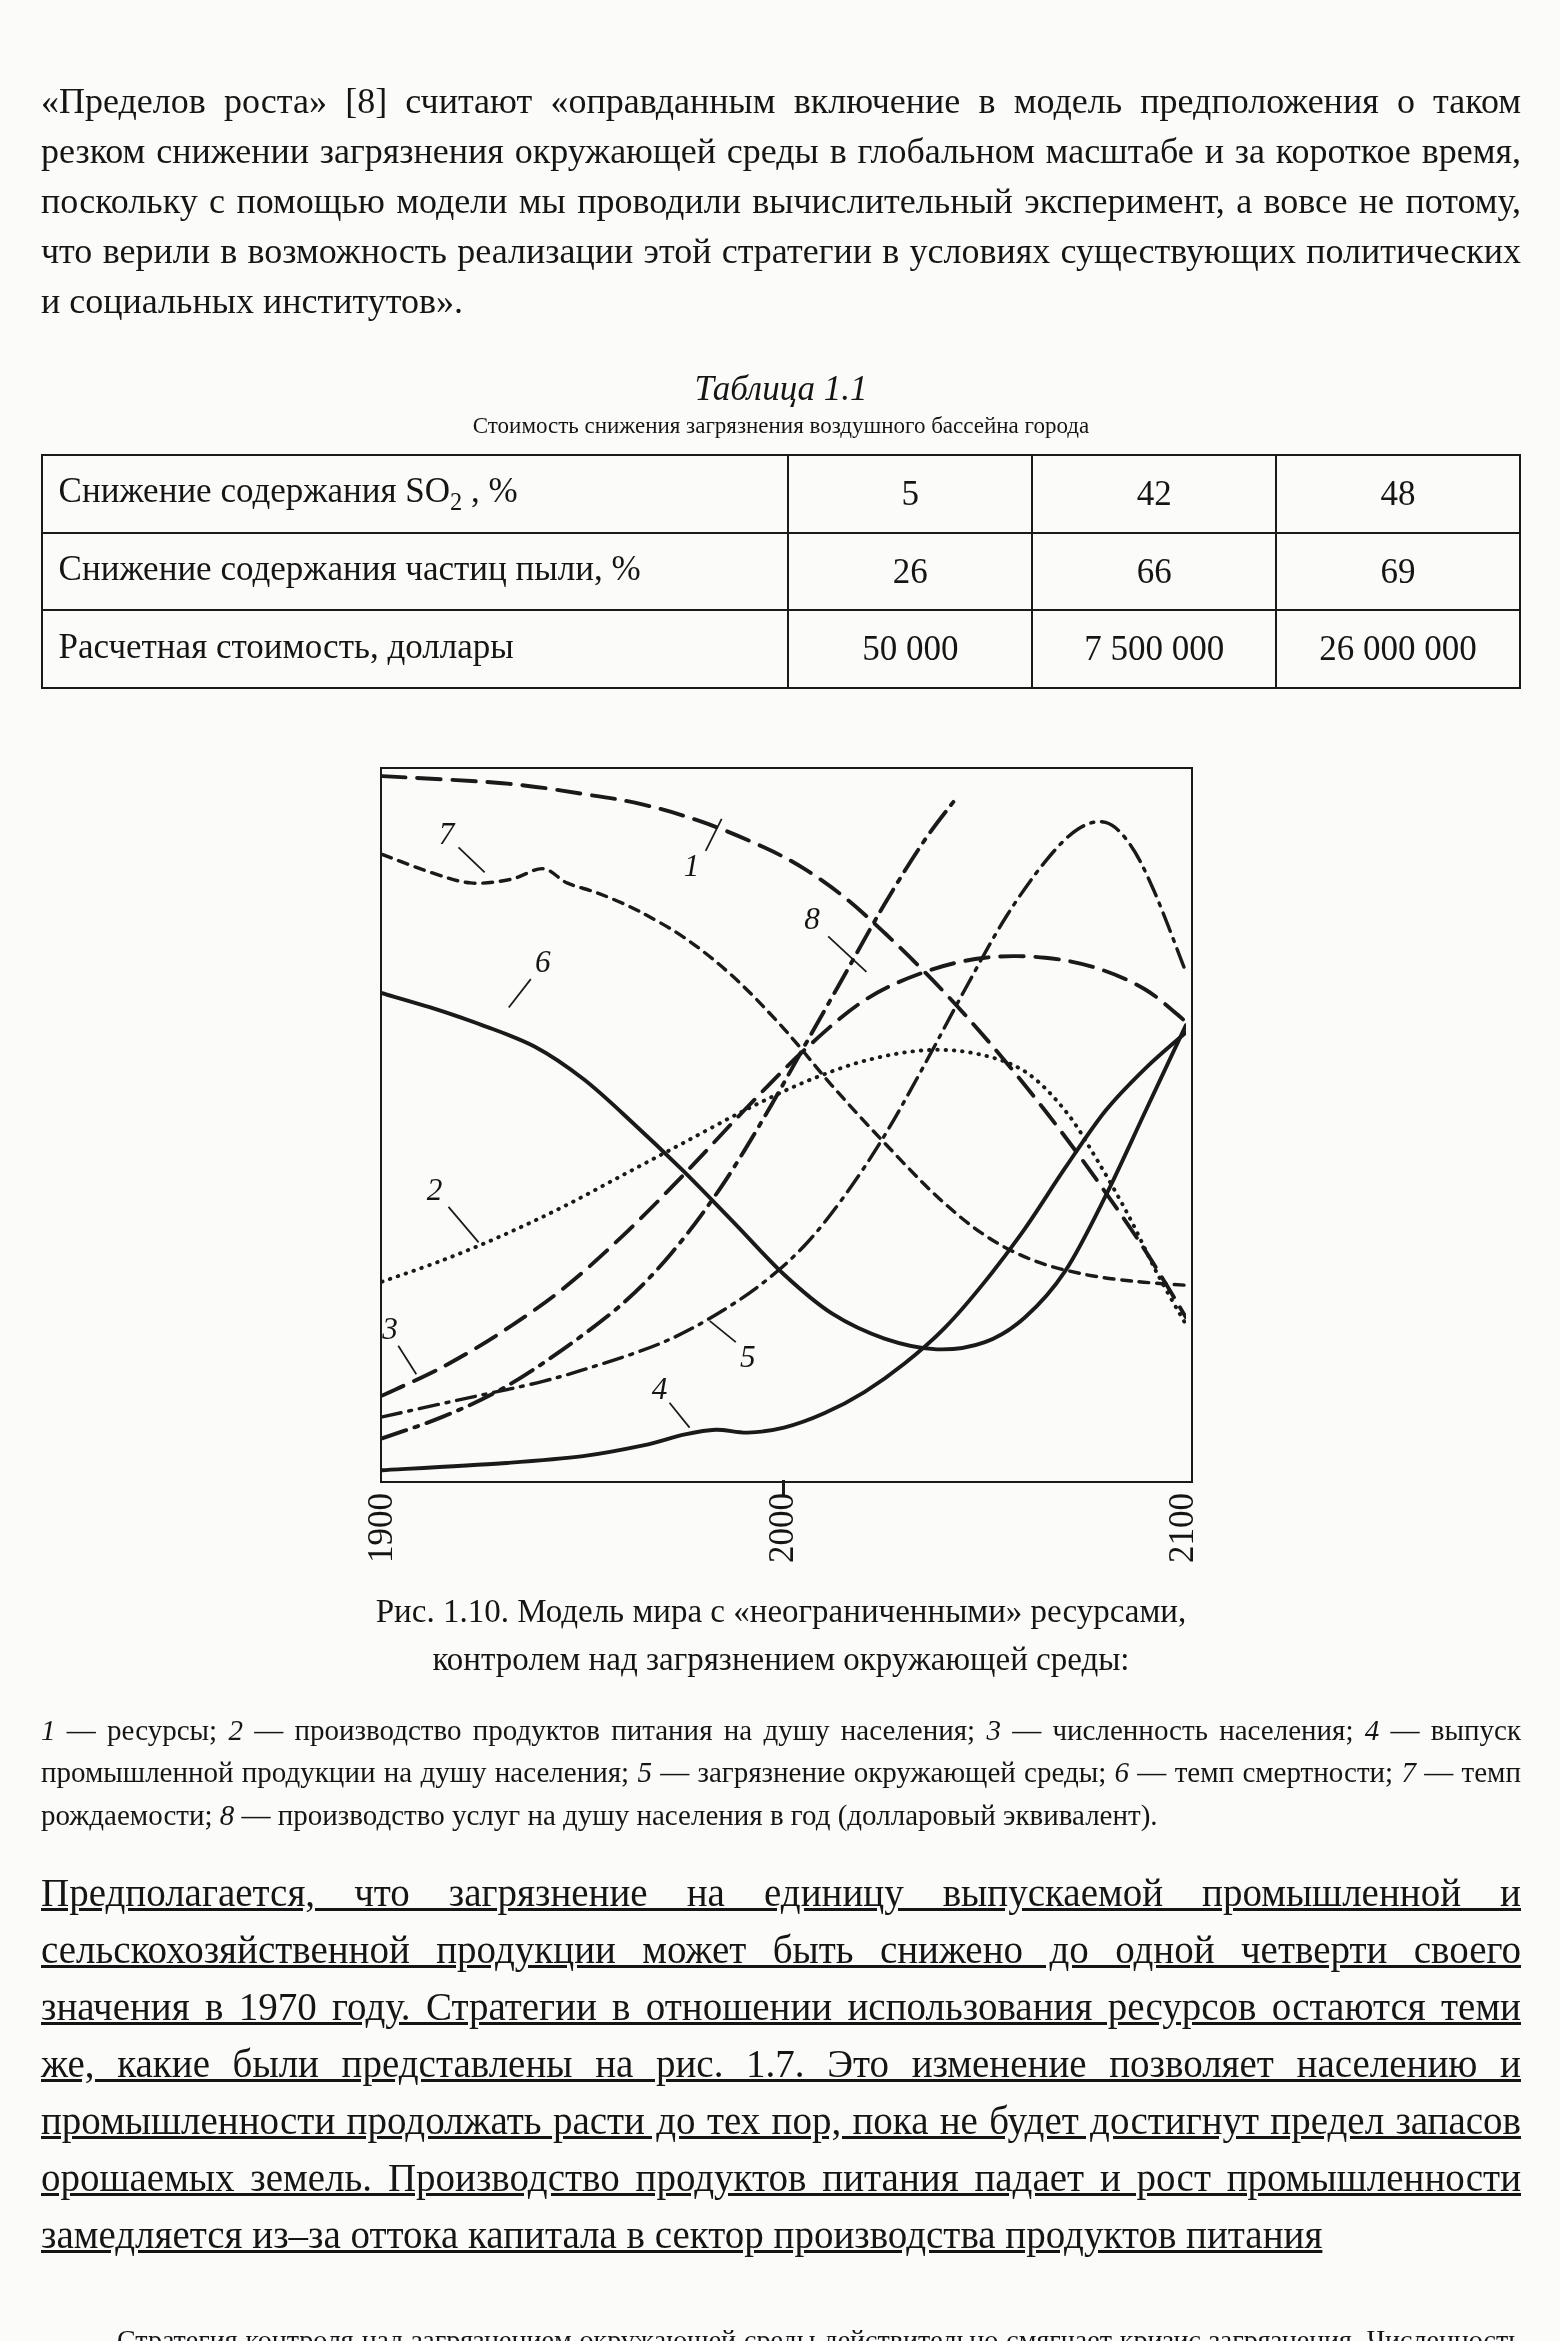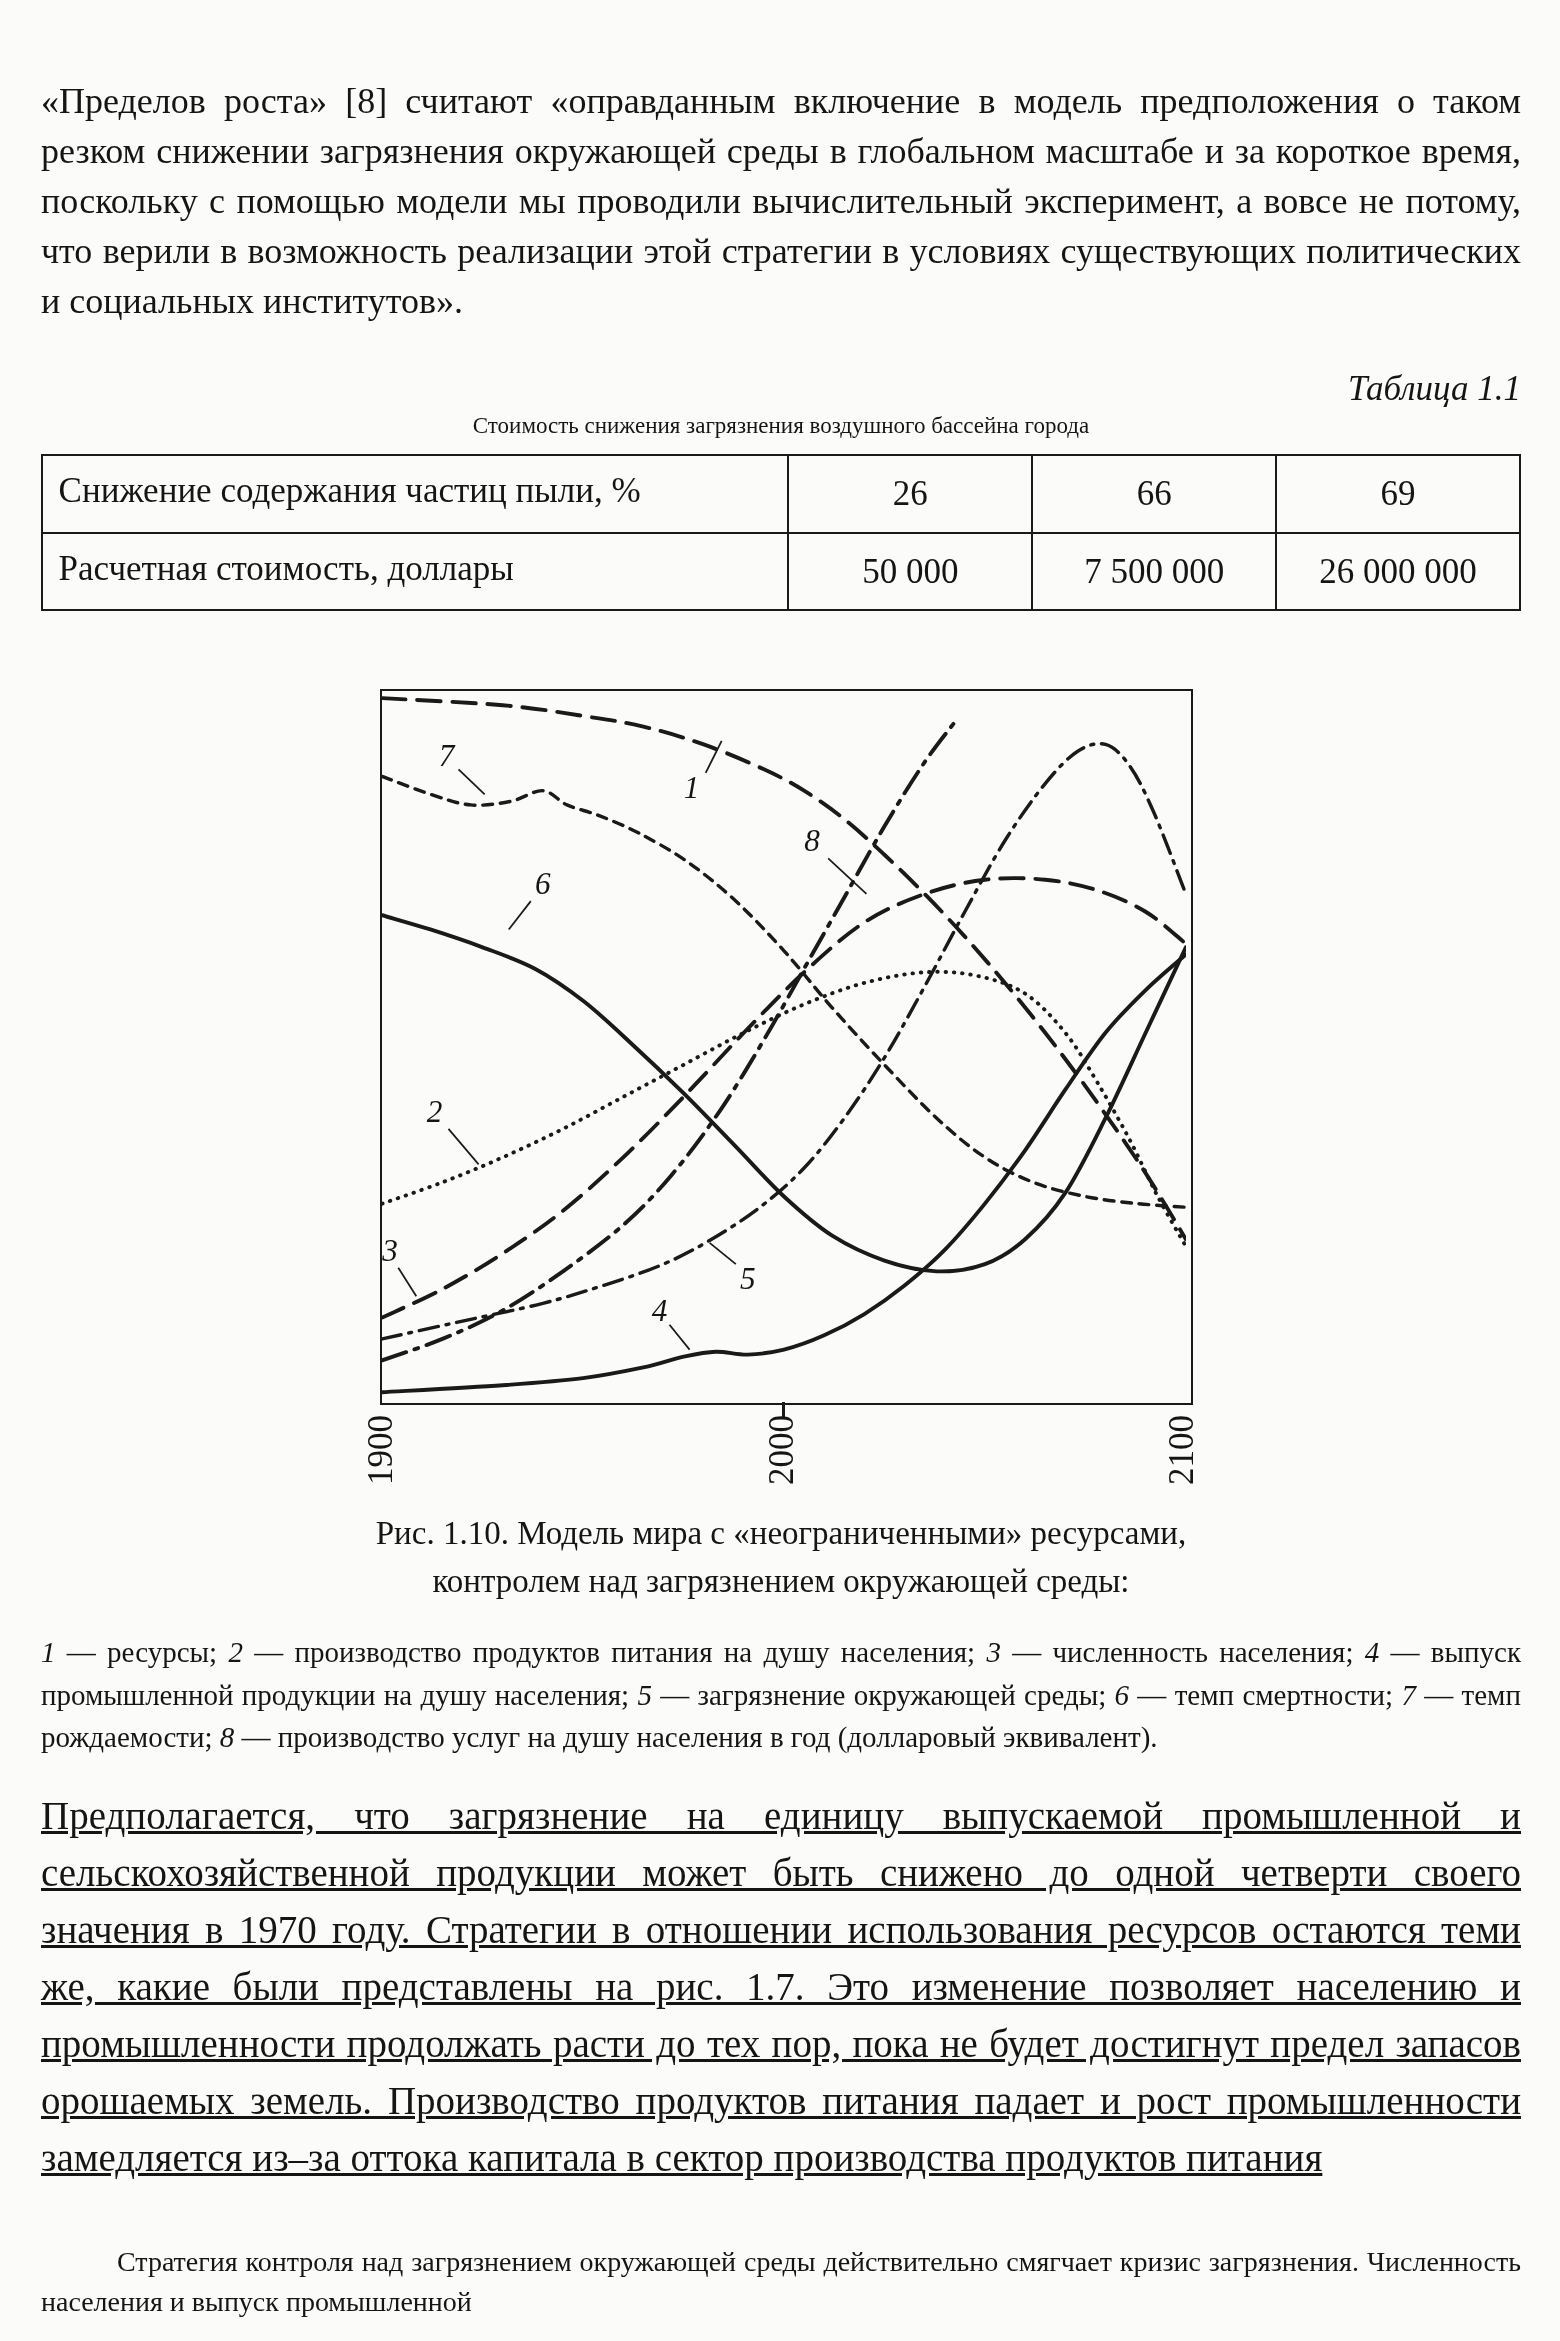--- a/index.html
+++ b/index.html
@@ -9,21 +9,21 @@
     font-family: "Liberation Serif", serif;
   }
   .page { padding: 21.5px 39px 0 41px; }
 
   .runhead { position: relative; height: 49px; border-bottom: 2.4px solid #1a1a1a; }
   .runtitle { position: absolute; left: 0; right: 0; top: 2px; text-align: center; font-style: italic; font-size: 34px; }
   .pagenum { position: absolute; right: 3.9px; top: 2px; font-size: 34px; }
 
   .intro { margin-top: 54px; font-size: 36px; line-height: 1.39; text-align: justify; }
 
-  .tbl-caption { margin-top: 43px; text-align: right; font-style: italic; font-size: 35px; }
+  .tbl-caption { margin-top: 43px; text-align: center; font-style: italic; font-size: 35px; }
   .tbl-title { margin-top: 3.9px; text-align: center; font-weight: 400; font-size: 23px; }
   .data-table { width: 100%; border-collapse: collapse; margin-top: 15.6px; border: 2.9px solid #1a1a1a; }
   .data-table td { border: 2.4px solid #1a1a1a; font-size: 35px; padding: 7.8px 15.6px; height: 60px; }
   .td-num { width: 16.5%; text-align: center; }
   sub.so2 { font-size: 24.4px; }
 
   .figure-block { margin-top: 78px; }
   .chart-frame { width: 809px; margin-left: 339px; border: 2.9px solid #1a1a1a; }
   .chart-frame svg { display: block; }
   .tick-row { position: relative; width: 809px; margin-left: 339px; height: 103px; }
@@ -48,20 +48,26 @@
 <div class="page">
 
 
   <p class="intro">«Пределов роста» [8] считают «оправданным включение в модель предположения о таком резком снижении загрязнения окружающей среды в глобальном масштабе и за короткое время, поскольку с помощью модели мы проводили вычислительный эксперимент, а вовсе не потому, что верили в возможность реализации этой стратегии в условиях существующих политических и социальных институтов».</p>
 
   <div class="tbl-caption">Таблица 1.1</div>
   <div class="tbl-title">Стоимость снижения загрязнения воздушного бассейна города</div>
 
   <table class="data-table">
     <tbody>
+      <tr>
+        <td><span>Снижение содержания SO</span><sub class="so2">2</sub><span> , %</span></td>
+        <td class="td-num">5</td>
+        <td class="td-num">42</td>
+        <td class="td-num">48</td>
+      </tr>
       <tr>
         <td><span>Снижение содержания частиц пыли, %</span><sub class="so2"></sub><span></span></td>
         <td class="td-num">26</td>
         <td class="td-num">66</td>
         <td class="td-num">69</td>
       </tr>
       <tr>
         <td><span>Расчетная стоимость, доллары</span><sub class="so2"></sub><span></span></td>
         <td class="td-num">50 000</td>
         <td class="td-num">7 500 000</td>

